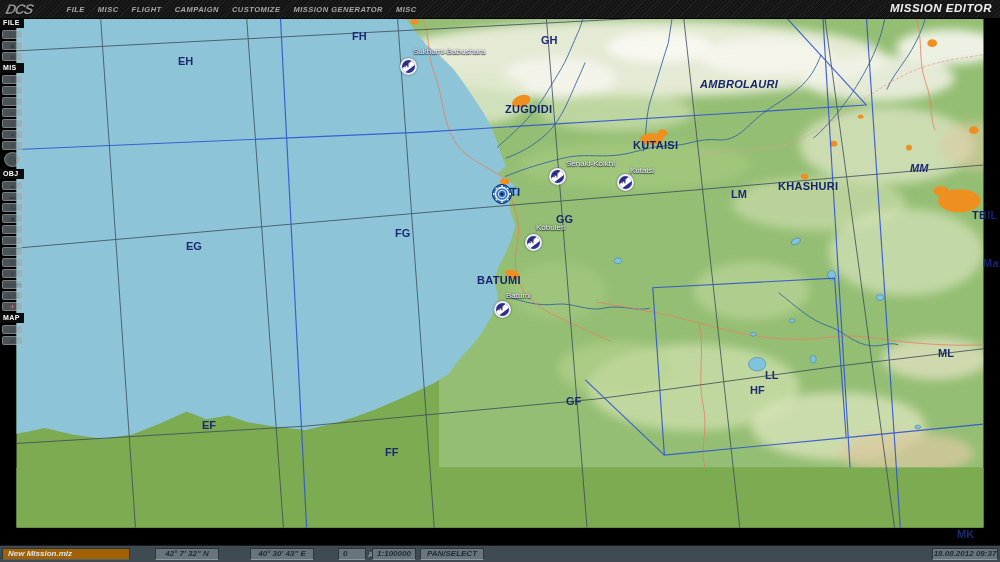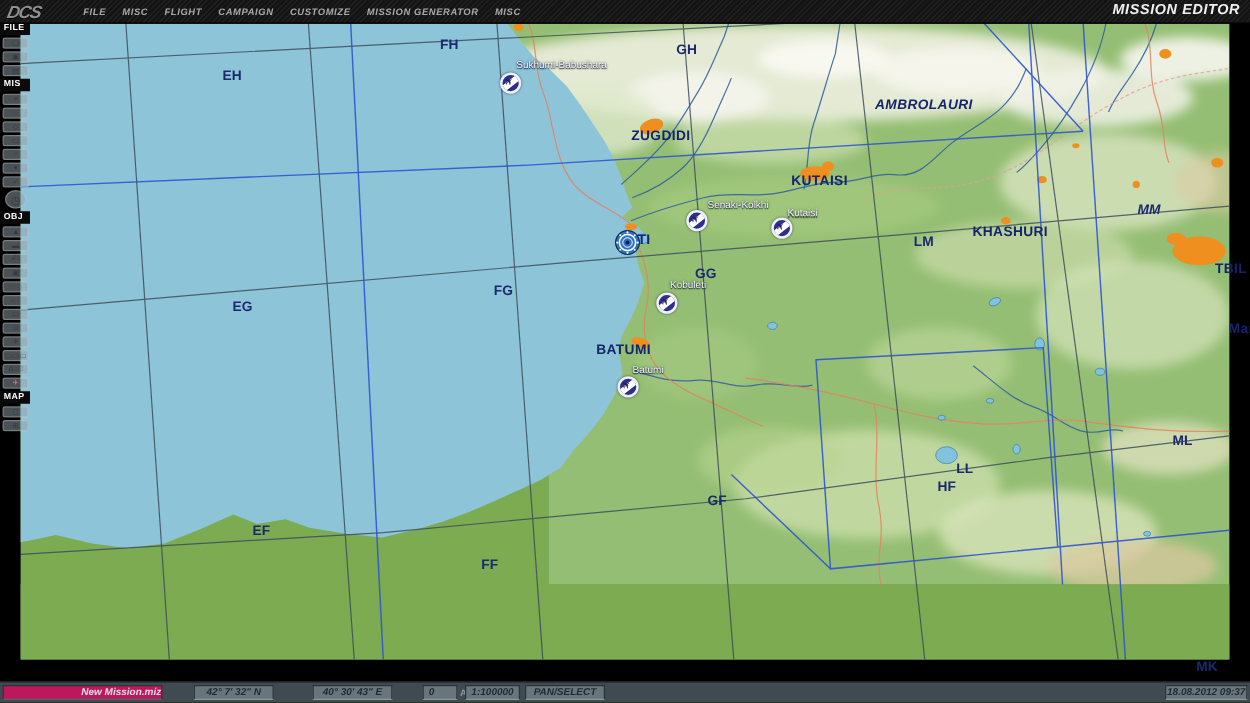--- a/index.html
+++ b/index.html
@@ -48,21 +48,21 @@
   .sb-btn.big{width:17px;height:15px;border-radius:50%;margin-left:4px;}
   .sb-btn.big span{font-size:9px;}
 
   
   .statusbar{position:absolute;left:0;top:545px;width:1000px;height:17px;
     background:#3f4b50;border-top:1px solid #161c1e;box-sizing:border-box;z-index:30;}
   .sb-field{position:absolute;top:2px;height:12px;background:#68767b;
     border:1px solid #2b3437;border-bottom-color:#8b989c;box-sizing:border-box;
     font:italic bold 8px "Liberation Sans",sans-serif;color:#1f2936;
     text-align:center;line-height:10px;}
-  .sb-field.dark{background:#be185d;border-bottom-color:#556266;color:#dbe2e5;text-align:right;padding-left:5px;}
+  .sb-field.dark{background:#a16207;border-bottom-color:#556266;color:#dbe2e5;text-align:left;padding-left:5px;}
   .sb-lbl{position:absolute;top:4px;font:bold 7.5px "Liberation Sans",sans-serif;color:#8b979c;letter-spacing:.5px;margin-left:48px;}
 </style>
 </head>
 <body>
 
 <div class="menubar">
   <span class="dcs-logo">DCS</span>
   <div class="menu-items">
       <span class="mi">FILE</span>
       <span class="mi">MISC</span>

